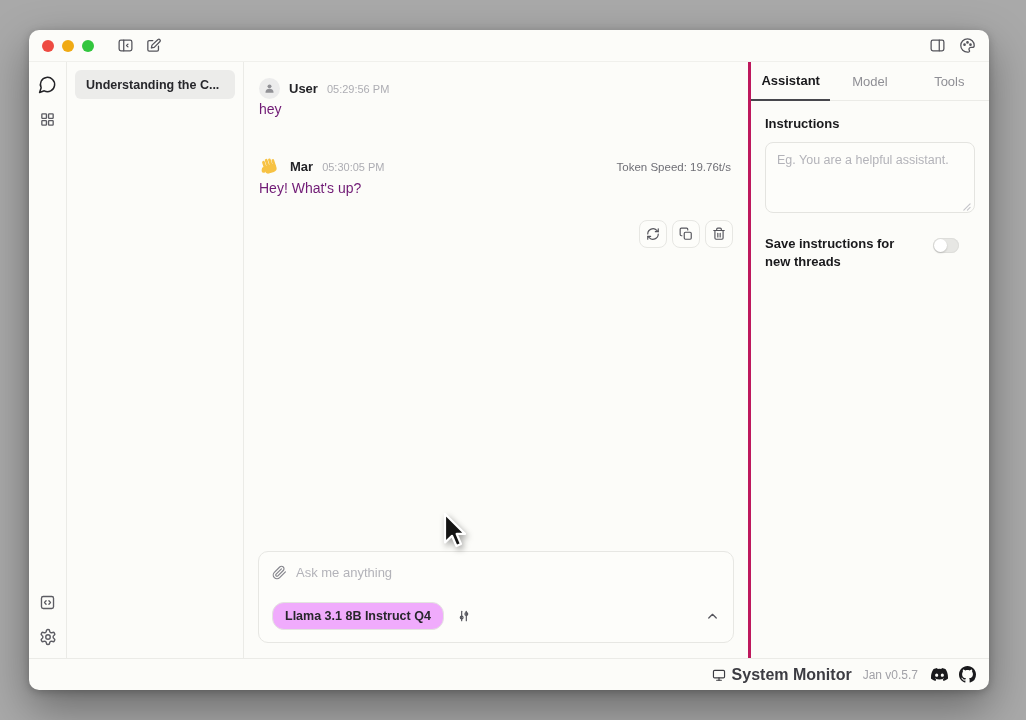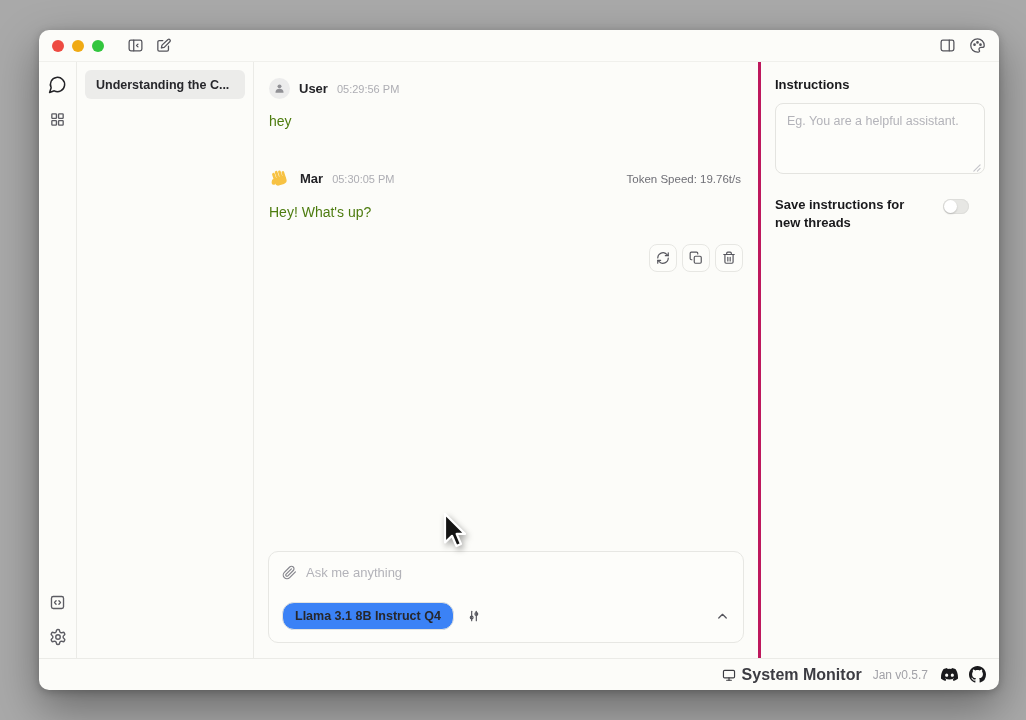--- a/index.html
+++ b/index.html
@@ -6,21 +6,21 @@
   html,body { width:1026px; height:720px; }
   body {
     font-family:"Liberation Sans", sans-serif;
     background:#a9a9a9;
     position:relative; overflow:hidden;
     -webkit-font-smoothing:antialiased;
   }
   svg { display:block; }
 
   .window {
-    position:absolute; left:39px; top:30px; width:960px; height:660px;
+    position:absolute; left:29px; top:30px; width:960px; height:660px;
     background:#fcfcf9; border-radius:10px;
     box-shadow:0 18px 45px rgba(0,0,0,.38), 0 2px 8px rgba(0,0,0,.22);
     display:flex; flex-direction:column; overflow:hidden;
   }
 
   
   .titlebar { height:32px; flex:none; display:flex; align-items:center; padding:0 13px; border-bottom:1px solid #f0f0ec; }
   .lights { display:flex; gap:8px; align-items:center; }
   .light { width:12px; height:12px; border-radius:50%; }
   .light.red { background:#ee4b42; }
@@ -48,39 +48,39 @@
   }
 
   
   .chat { flex:1; min-width:0; display:flex; flex-direction:column; border-right:3px solid #be185d; }
   .messages { flex:1; padding:16px 15px 0; overflow:hidden; }
   .msg-header { display:flex; align-items:center; gap:9px; }
   .avatar { width:21px; height:21px; border-radius:50%; background:#ececec; display:flex; align-items:center; justify-content:center; color:#909095; flex:none; }
   .author { font-size:13px; font-weight:700; color:#232327; }
   .timestamp { font-size:11px; color:#adadb3; }
   .token-speed { margin-left:auto; font-size:11.5px; font-weight:500; color:#6f6f76; padding-right:2px; }
-  .msg-text { font-size:14px; color:#4d7c0f; margin-top:13px; line-height:1.35; }
+  .msg-text { font-size:14px; color:#701a75; margin-top:1px; line-height:1.35; }
   .msg-jan { margin-top:37px; }
   .hand { width:22px; height:22px; flex:none; }
   .msg-actions { display:flex; justify-content:flex-end; gap:5px; margin-top:22px; padding-right:0; }
   .action-btn {
     width:28px; height:28px; border:1px solid #e7e7e3; border-radius:8px; background:#fdfdfa;
     display:flex; align-items:center; justify-content:center; color:#55555c;
   }
 
   .input-box {
     flex:none; margin:0 14px 15px; border:1px solid #e7e7e3; border-radius:10px;
     padding:13px 13px 12px; background:#fdfdfa;
   }
   .input-row { display:flex; align-items:center; gap:9px; color:#9a9aa0; }
   .input-field { border:none; outline:none; background:transparent; flex:1; font-family:"Liberation Sans",sans-serif; font-size:13px; color:#27272b; }
   .input-field::placeholder { color:#b3b3b9; }
   .model-row { display:flex; align-items:center; margin-top:22px; }
   .model-btn {
-    height:28px; background:#3b82f6; border:1px solid #e4e4e0; border-radius:12px;
+    height:28px; background:#f0abfc; border:1px solid #e4e4e0; border-radius:12px;
     display:flex; align-items:center; padding:0 12px;
     font-size:12.5px; font-weight:700; color:#27272b; white-space:nowrap;
   }
   .sliders-btn { width:28px; height:28px; margin-left:6px; display:flex; align-items:center; justify-content:center; color:#55555c; border-radius:7px; }
   .chevron-btn { margin-left:auto; color:#55555c; display:flex; align-items:center; }
 
   
   .right { width:238px; flex:none; display:flex; flex-direction:column; background:#fcfcf9; }
   .tabs { display:flex; height:39px; flex:none; border-bottom:1px solid #ebebe7; }
   .tab { flex:1; display:flex; align-items:center; justify-content:center; font-size:13px; color:#8f8f95; margin-bottom:-1px; }
@@ -283,20 +283,25 @@
           <span class="chevron-btn">
             <svg width="15" height="15" viewBox="0 0 24 24" fill="none" stroke="currentColor" stroke-width="2" stroke-linecap="round" stroke-linejoin="round">
                 <path d="m6 14.5 6-6 6 6"></path>
               </svg>
           </span>
         </div>
       </div>
     </div>
 
     <div class="right">
+      <div class="tabs">
+        <div class="tab active">Assistant</div>
+        <div class="tab">Model</div>
+        <div class="tab">Tools</div>
+      </div>
       <div class="panel-content">
         <div class="panel-heading">Instructions</div>
         <div class="ta-wrap">
           <textarea class="instructions-ta" placeholder="Eg. You are a helpful assistant." style=""></textarea>
           <span class="ta-grip">
             <svg width="9" height="9" viewBox="0 0 10 10" stroke="currentColor" stroke-width="1.2" stroke-linecap="round">
                 <line x1="2" y1="9" x2="9" y2="2"></line>
                 <line x1="6" y1="9" x2="9" y2="6"></line>
               </svg>
           </span>

